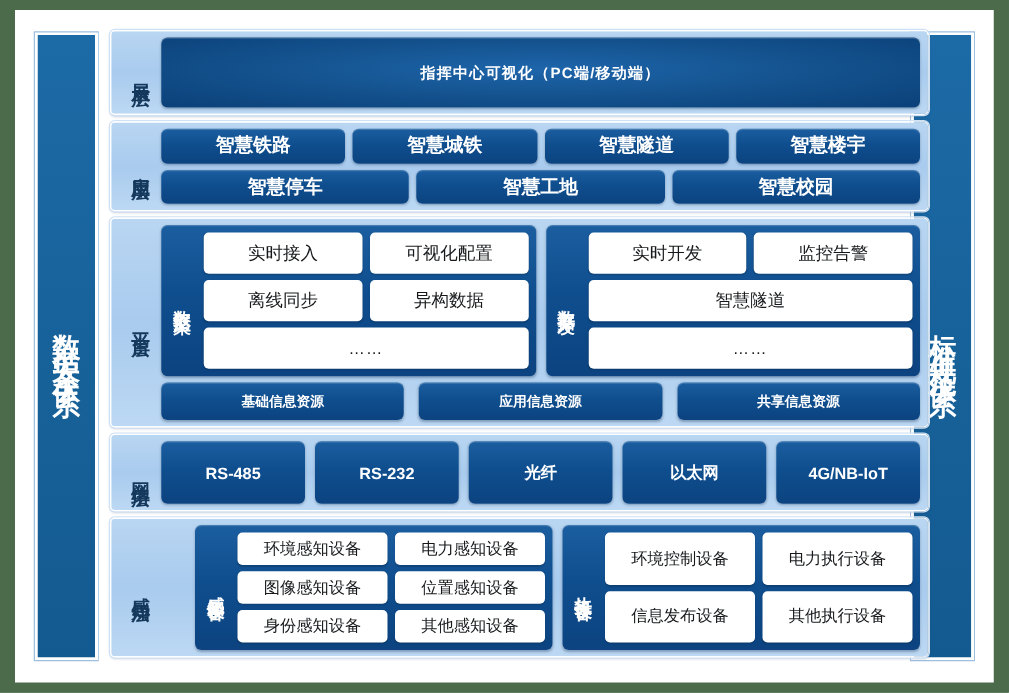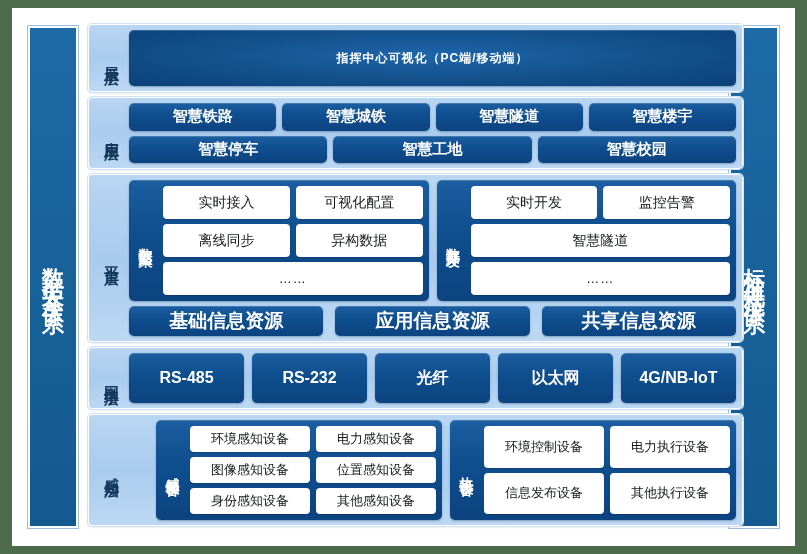--- a/index.html
+++ b/index.html
@@ -213,34 +213,34 @@
     font-size: 13px;
     color: #1a1a1a;
   }
   .plat-bottom {
     flex: 0 0 30px;
     display: flex;
     gap: 12px;
   }
   .plat-bottom .dbox {
     flex: 1 1 0;
-    font-size: 19px;
+    font-size: 11px;
     text-align: center;
   }
 
   
   .layer-network { height: 62px; }
   .net-row {
     flex: 1 1 auto;
     display: flex;
     gap: 8px;
   }
   .net-row .dbox {
     flex: 1 1 0;
-    font-size: 16px;
+    font-size: 13px;
   }
 
   
   .layer-perception { height: 112px; gap: 27px; }
   .perc-row {
     flex: 1 1 auto;
     display: flex;
     gap: 8px;
     min-height: 0;
   }

